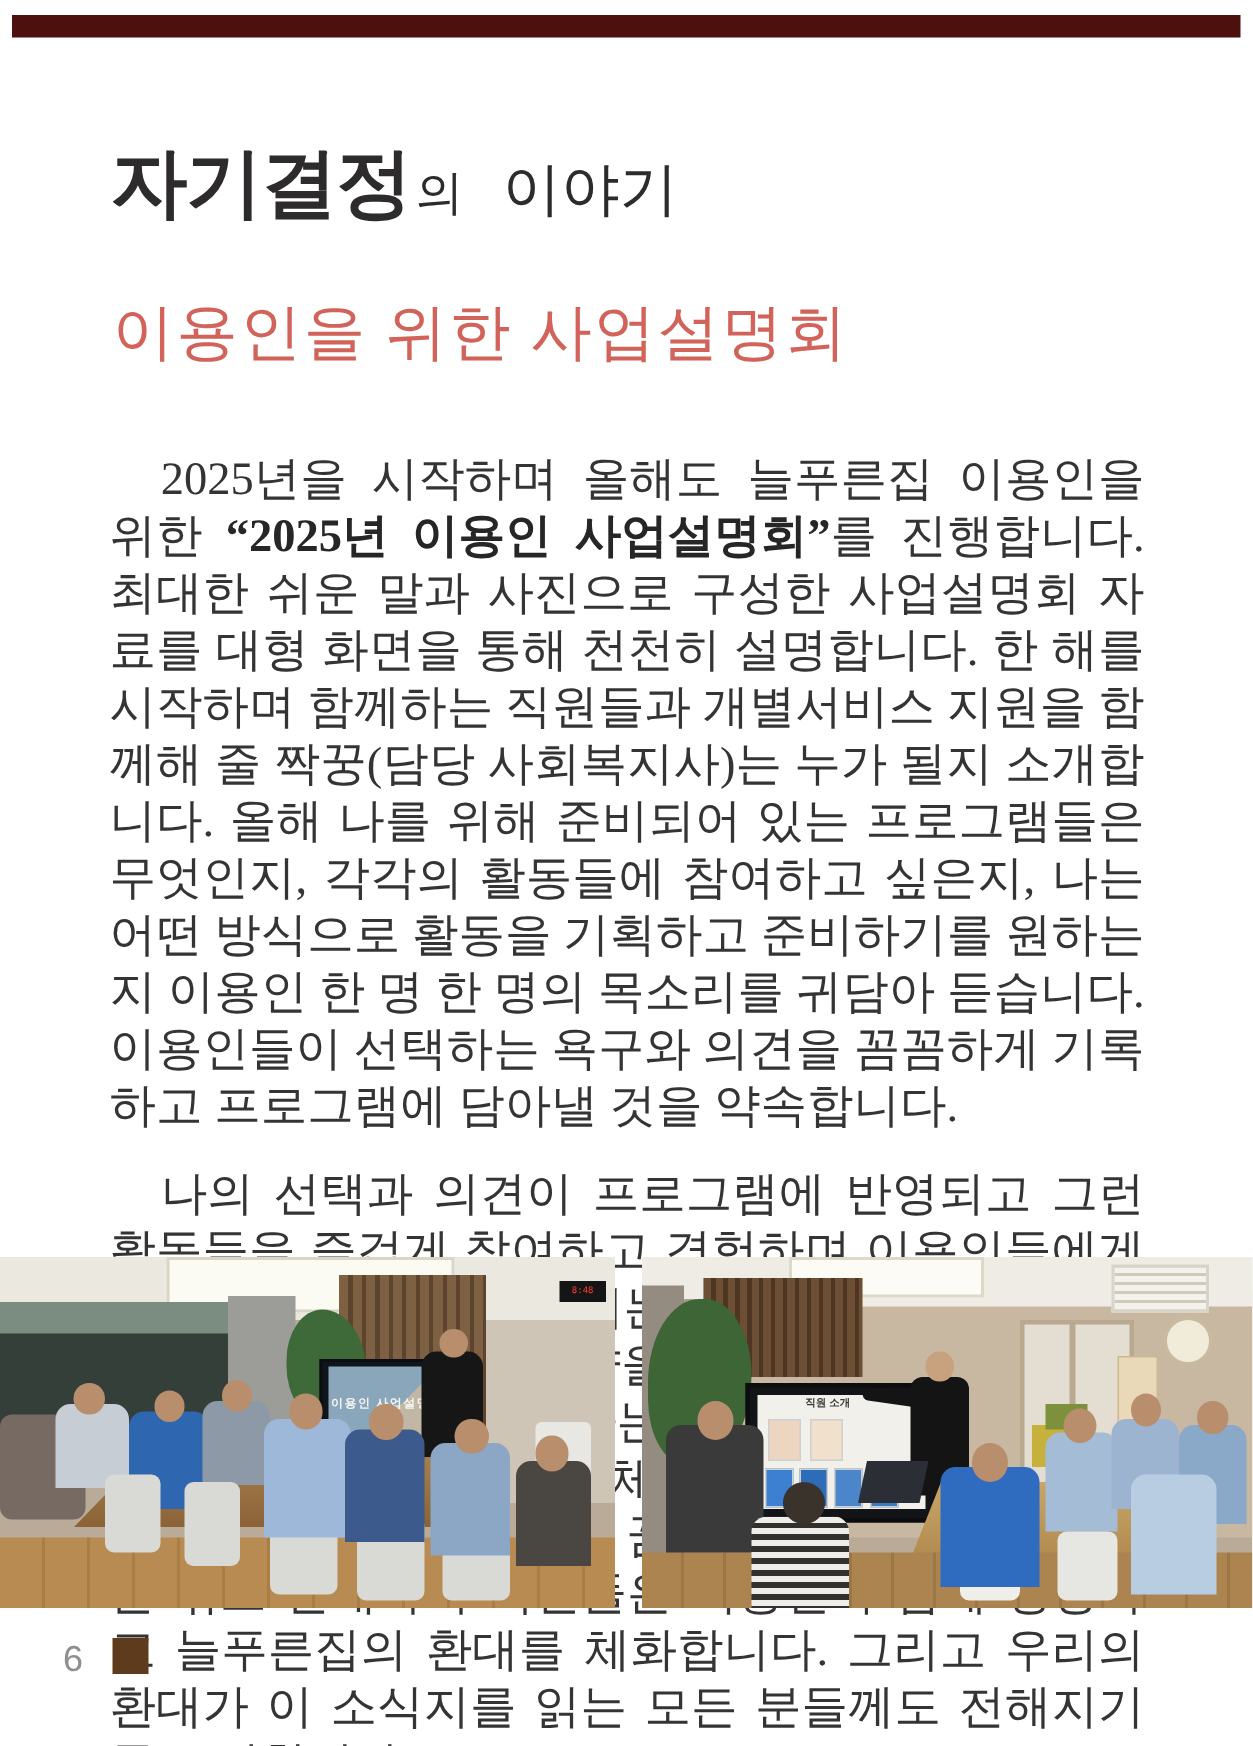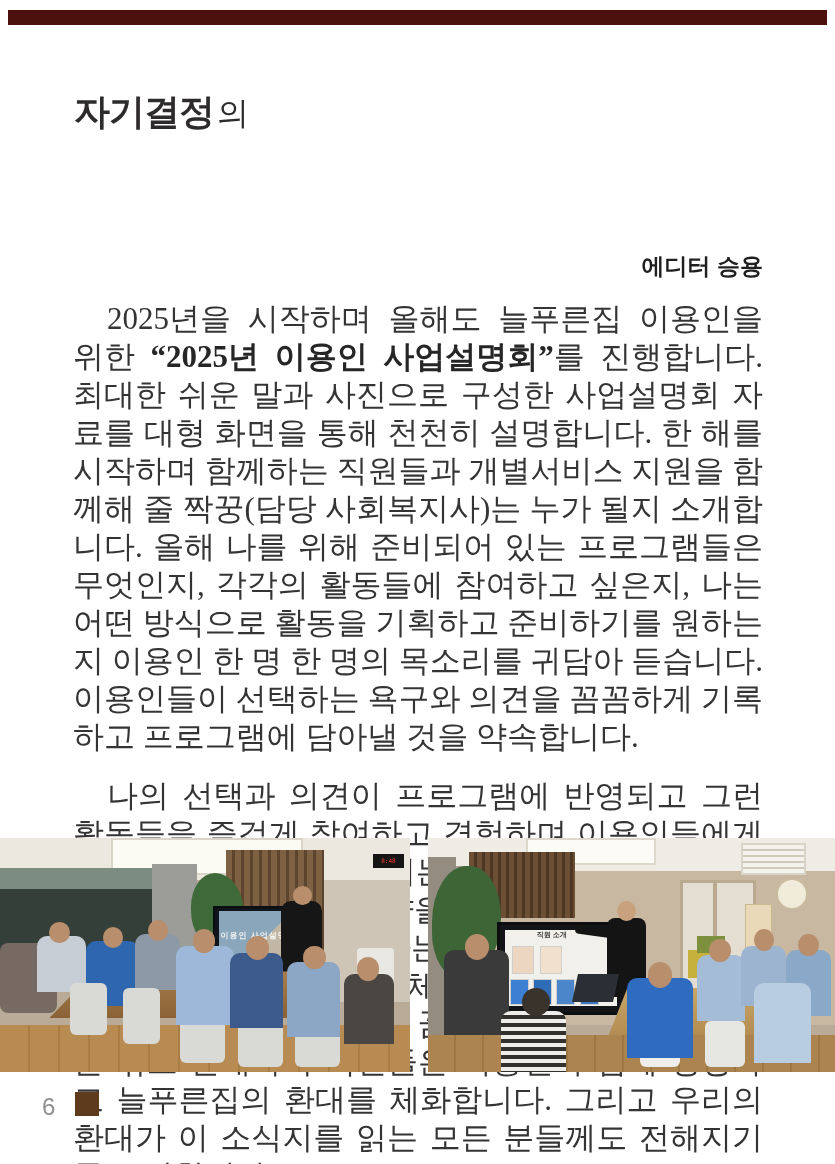--- a/index.html
+++ b/index.html
@@ -3,21 +3,21 @@
 <meta charset="utf-8">
 <style>
   html,body{margin:0;padding:0;background:#ffffff;}
   .page{position:relative;width:835px;height:1164px;background:#ffffff;overflow:hidden;
         font-family:"Liberation Serif","DejaVu Serif",serif;}
 
   .top-rule{position:absolute;left:8px;top:10px;width:819px;height:15px;background:#4c110c;}
 
   .title{position:absolute;left:74px;top:88px;white-space:nowrap;color:#2d2b2c;
          font-family:"Liberation Sans","DejaVu Sans",sans-serif;display:flex;align-items:baseline;}
-  .title .big{font-size:36px;font-weight:900;letter-spacing:-1px;}
+  .title .big{font-size:51px;font-weight:900;letter-spacing:-1px;}
   .title .small-mid{font-size:32px;font-weight:500;margin:0 13px 0 3px;}
   .title .small-end{font-size:39px;font-weight:500;margin-left:13px;letter-spacing:0;}
 
   .subtitle{position:absolute;left:75px;top:194px;font-size:41px;color:#d2635b;
             letter-spacing:1.5px;font-weight:500;}
 
   .editor{position:absolute;left:73px;top:251px;width:690px;text-align:right;
           font-family:"Liberation Sans","DejaVu Sans",sans-serif;font-weight:700;
           font-size:23px;color:#1f1f1f;}
 
@@ -140,24 +140,25 @@
 </head>
 <body>
 
 <div class="page">
 
   <div class="top-rule"></div>
 
   <div class="title">
     <span class="big">자기결정</span>
     <span class="small-mid">의</span>
-  </div>
-
-
-  <div class="editor">에디터 승용</div>
+    <span class="small-end">이야기</span>
+  </div>
+
+  <div class="subtitle">이용인을 위한 사업설명회</div>
+
 
   <div class="article">
     <p><span>2025년을 시작하며 올해도 늘푸른집 이용인을 위한 </span><b>“2025년 이용인 사업설명회”</b><span>를 진행합니다. 최대한 쉬운 말과 사진으로 구성한 사업설명회 자료를 대형 화면을 통해 천천히 설명합니다. 한 해를 시작하며 함께하는 직원들과 개별서비스 지원을 함께해 줄 짝꿍(담당 사회복지사)는 누가 될지 소개합니다. 올해 나를 위해 준비되어 있는 프로그램들은 무엇인지, 각각의 활동들에 참여하고 싶은지, 나는 어떤 방식으로 활동을 기획하고 준비하기를 원하는지 이용인 한 명 한 명의 목소리를 귀담아 듣습니다. 이용인들이 선택하는 욕구와 의견을 꼼꼼하게 기록하고 프로그램에 담아낼 것을 약속합니다.</span></p>
     <p>나의 선택과 의견이 프로그램에 반영되고 그런 활동들을 즐겁게 참여하고 경험하며 이용인들에게는 성취감을, 직원들에게는 이용인 중심의 감수성과 기획·행정의 업무역량을 키워갑니다. 나의 삶의 주인공이 자기 자신이라는 것을 늘푸른집의 모든 이용인들이 담뿍 느끼고 체험하며 주체적인 미래를 맞이하기를 꿈꿉니다. 그 꿈이 실현될 수 있도록 길을 닦고 안내하며 직원들은 이용인과 함께 성장하고 늘푸른집의 환대를 체화합니다. 그리고 우리의 환대가 이 소식지를 읽는 모든 분들께도 전해지기를 소망합니다.</p>
   </div>
 
   <div class="photo photo-left">
     <div class="l-wallright"></div>
     <div class="l-ceiling"></div>
     <div class="l-lightpanel"></div>

